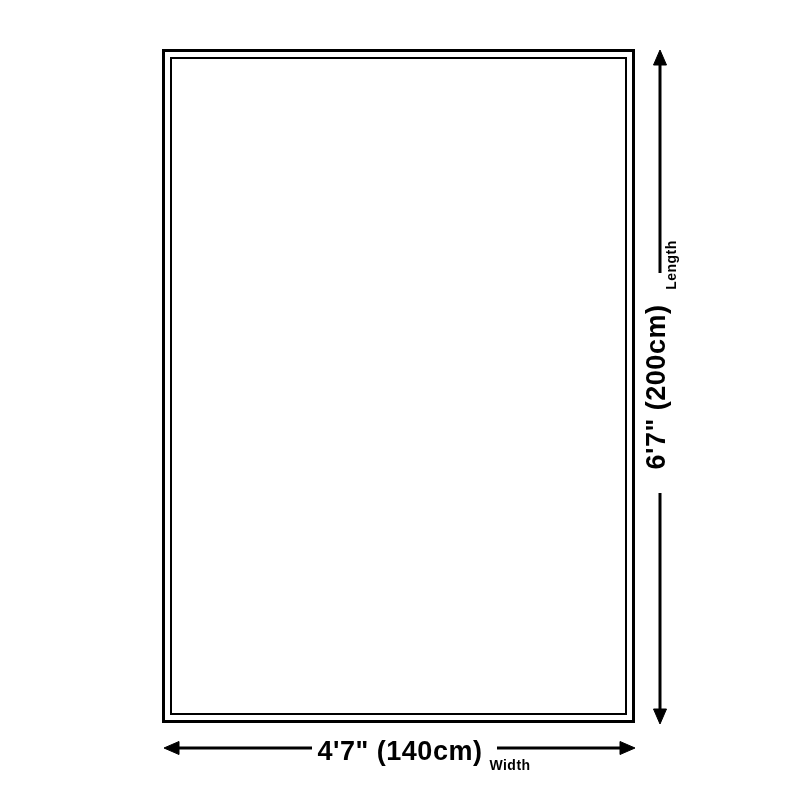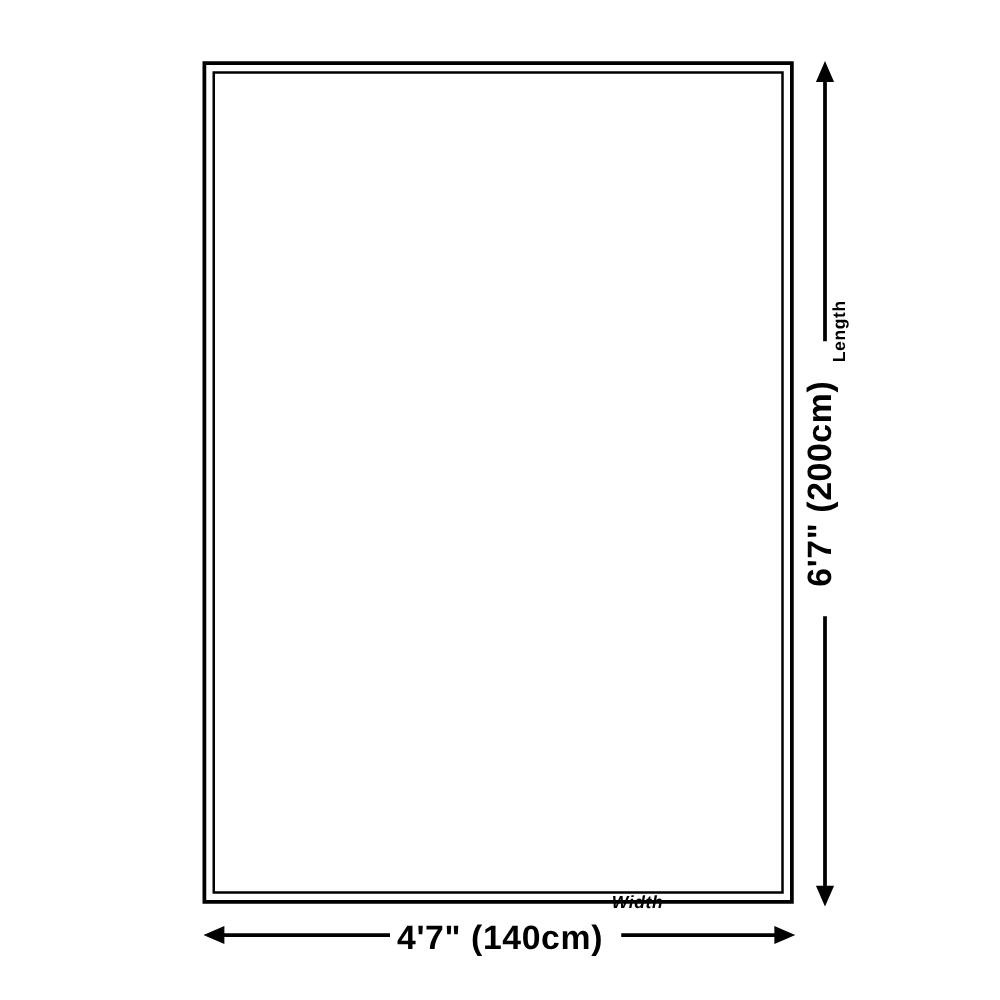--- a/index.html
+++ b/index.html
@@ -66,23 +66,22 @@
     top: 265px;
     transform: translate(-50%, -50%) rotate(-90deg);
   }
   .width-value {
     left: 400px;
     top: 751px;
     transform: translate(-50%, -50%);
   }
   .width-label {
     left: 510px;
-    top: 721px;
+    top: 765px;
     transform: translate(-50%, -50%);
-    font-style: italic;
   }
 </style>
 </head>
 <body>
 
 <div class="stage">
 
   <div class="rug-outer">
     <div class="rug-inner"></div>
   </div>

